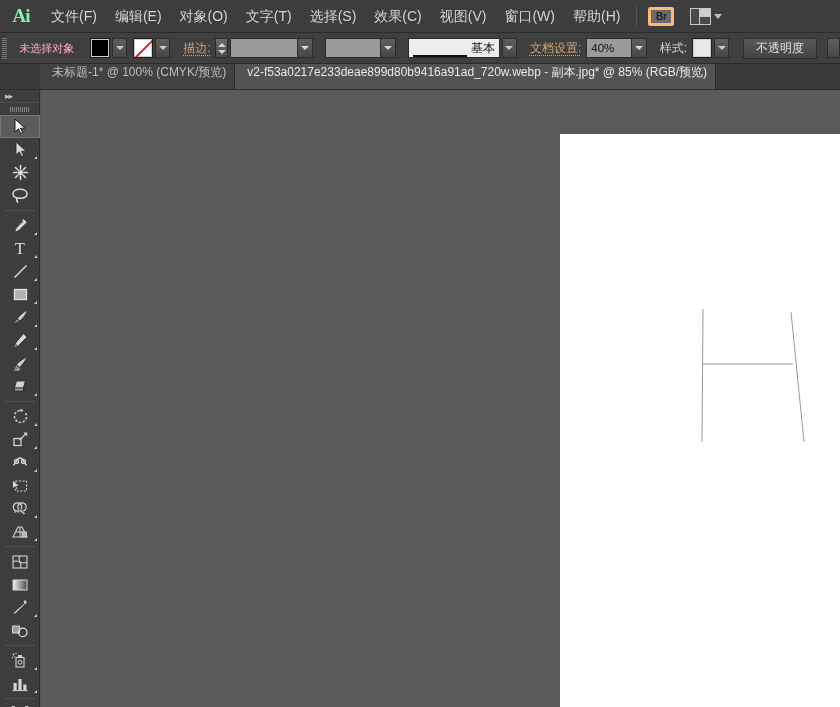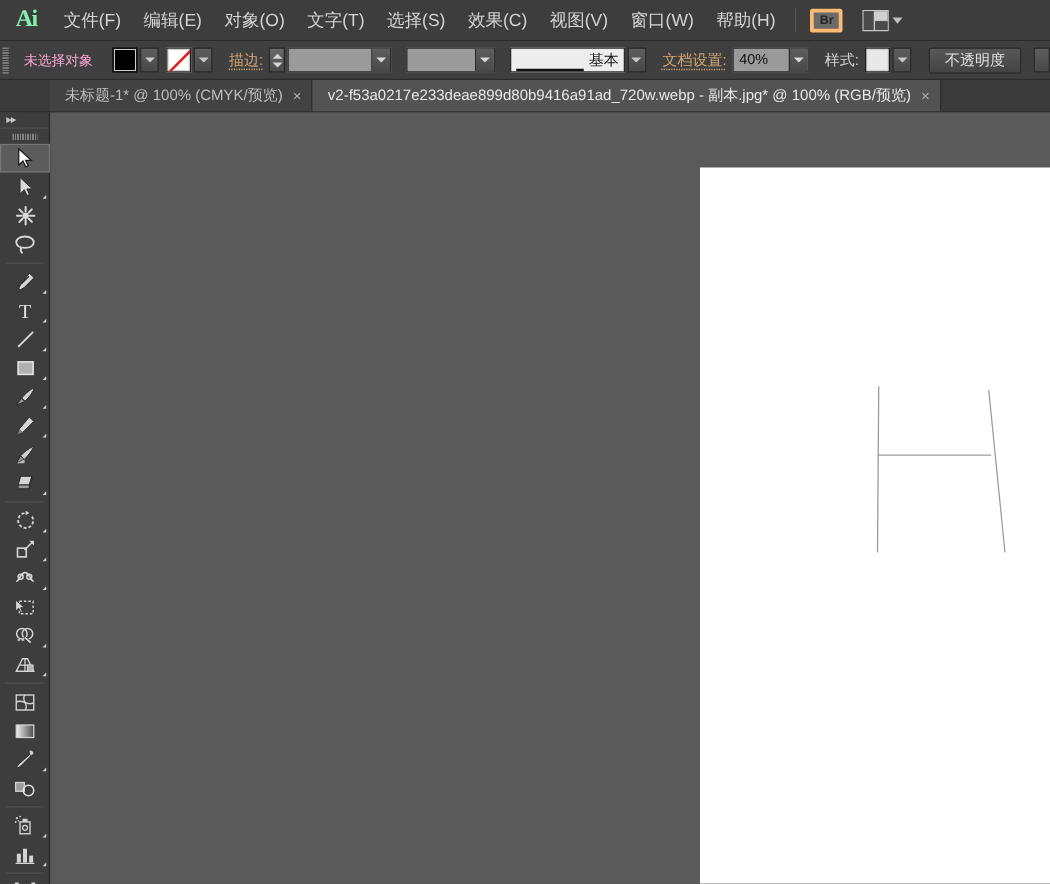--- a/index.html
+++ b/index.html
@@ -162,21 +162,21 @@
   #tabbar {
     position:absolute; left:0; top:64px; width:840px; height:26px;
     background:#3a3a3a; border-bottom:1px solid #2b2b2b;
     display:flex; align-items:flex-end;
   }
   #tab-grip { width:40px; height:26px; }
   .tab {
     height:25px; display:flex; align-items:center; gap:8px;
     padding:0 8px 0 12px; font-size:12px;
     border-right:1px solid #2b2b2b;
-    white-space:nowrap; cursor:default;
+    white-space:nowrap; cursor:default;flex-direction:column;
   }
   .tab.inactive { background:#424242; color:#bdbdbd; }
   .tab.active { background:#535353; color:#e8e8e8; }
   .tab .x { font-size:12px; color:#b0b0b0; }
 
   
   #toolbar {
     position:absolute; left:0; top:90px; width:40px; height:617px;
     background:#3d3d3d; border-right:1px solid #2b2b2b;
   }
@@ -318,21 +318,21 @@
   <div id="cb-tail"></div>
 </div>
 
 <div id="tabbar">
   <div id="tab-grip"></div>
   <div class="tab inactive">
     <span>未标题-1* @ 100% (CMYK/预览)</span>
     <span class="x">×</span>
   </div>
   <div class="tab active">
-    <span>v2-f53a0217e233deae899d80b9416a91ad_720w.webp  - 副本.jpg* @ 100% (RGB/预览)</span>
+    <span>v2-f53a0217e233deae899d80b9416a91ad_720w.webp  - 副本.jpg* @ 85% (RGB/预览)</span>
     <span class="x">×</span>
   </div>
 </div>
 
 <div id="toolbar">
   <div id="tb-collapse">
     <i>▸▸</i>
   </div>
   <div id="tb-grip">
       <i></i>

